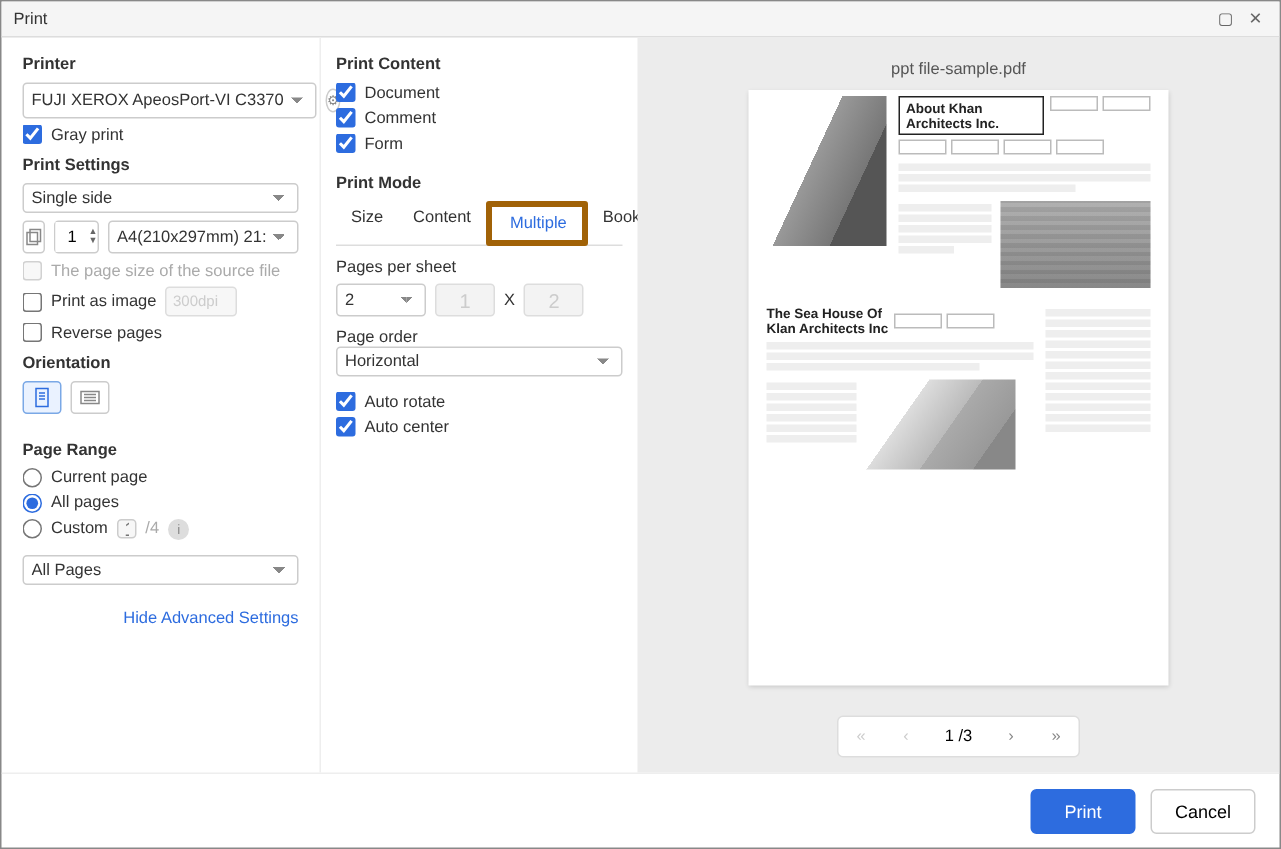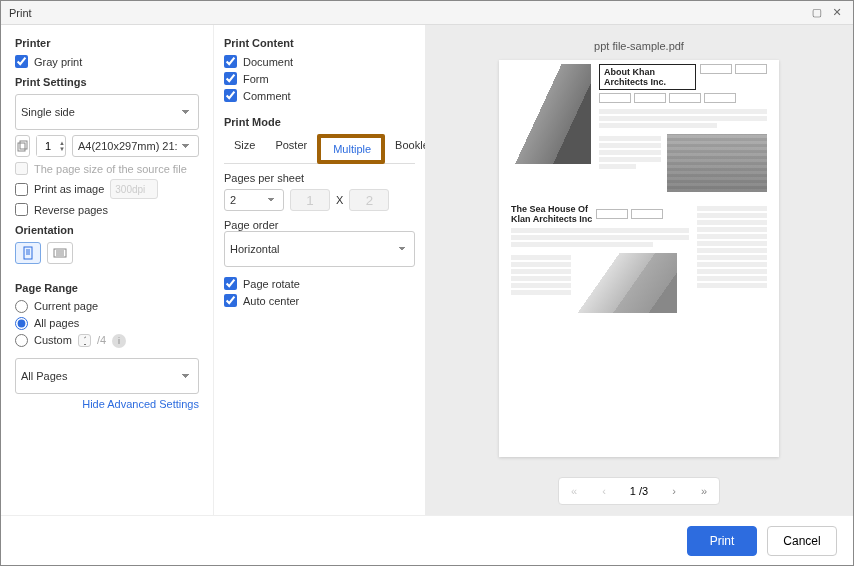--- a/index.html
+++ b/index.html
@@ -29,25 +29,25 @@
 .spin .arrows span { font-size:6px; line-height:6px; color:#666; cursor:pointer; }
 .paper-select { flex:1; height:22px; }
 .muted { color:#aaa; }
 .orient-btn { width:26px; height:22px; border:1px solid #ccc; border-radius:3px; display:flex; align-items:center; justify-content:center; cursor:pointer; background:#fff; }
 .orient-btn.active { background:#eaf2ff; border-color:#7aa8e6; }
 .orient-btn svg { width:14px; height:14px; }
 .radio { display:flex; gap:6px; margin:4px 0; font-size:11px; }
 .radio input { width:13px; height:13px; accent-color:#2d6cdf; }
 .custom-input { width:54px; height:20px; border:1px solid #ccc; border-radius:3px; background:#f7f7f7; color:#bbb; padding:0 4px; }
 .info-icon { width:14px; height:14px; border-radius:50%; background:#ddd; color:#888; font-size:9px; display:flex; align-items:center; justify-content:center; }
-.link { color:#2d6cdf; font-size:11px; text-align:right; cursor:pointer; margin-top:4px; }
+.link { color:#2d6cdf; font-size:11px; text-align:right; cursor:pointer; margin-top:16px; }
 .tabs { display:flex; font-size:11px; gap:0; border-bottom:1px solid #ddd; }
 .tab { padding:5px 10px; cursor:pointer; color:#333; }
 .tab.active { color:#2d6cdf; border:4px solid #a16207; border-radius:2px; margin-bottom:-1px;padding-left:12px; }
-.fullwidth { width:100%; height:36px; }
+.fullwidth { width:100%; height:20px; }
 .grid-input { width:40px; height:22px; border:1px solid #ddd; border-radius:3px; background:#f3f3f3; color:#ccc; text-align:center; }
 .dpi-box { width:48px; height:20px; border:1px solid #ddd; border-radius:3px; background:#f7f7f7; color:#ccc; font-size:10px; display:flex; align-items:center; padding:0 4px; }
 .preview-title { font-size:11px; color:#555; margin:5px 0 8px 0;text-align:right; }
 .page { background:#fff; width:280px; height:400px; box-shadow:0 1px 3px rgba(0,0,0,0.15); padding:4px 12px; font-size:6px; color:#888; display:flex; flex-direction:column; gap:8px; }
 .page .toprow { display:flex; gap:8px; }
 .tri1 { width:80px; height:100px; background:linear-gradient(115deg, #fff 40%, #999 40%, #777 70%, #555 70%); }
 .heading { font-size:9px; font-weight:700; color:#222; border:1px solid #222; padding:2px 4px; display:inline-block; }
 .textblob { height:5px; background:#eee; margin:2px 0; }
 .miniboxes { display:flex; gap:3px; }
 .minibox { border:1px solid #bbb; width:32px; height:10px; font-size:4px; }
@@ -68,20 +68,26 @@
   <span>Print</span>
   <span class="spacer"></span>
   <span class="winbtn">▢</span>
   <span class="winbtn">✕</span>
 </div>
 
 <div class="body">
 
   <div class="col1">
     <div class="section-title first">Printer</div>
+    <div class="printer-row">
+      <select class="printer-select">
+        <option>FUJI XEROX ApeosPort-VI C3370</option>
+      </select>
+      <div class="gear">⚙</div>
+    </div>
     <label class="chk">
       <input type="checkbox" checked="" style="">
       <span>Gray print</span>
     </label>
 
     <div class="section-title">Print Settings</div>
     <select class="fullwidth">
       <option>Single side</option>
     </select>
     <div class="row">
@@ -159,31 +165,31 @@
   </div>
 
   <div class="col2">
     <div class="section-title first">Print Content</div>
     <label class="chk">
         <input type="checkbox" checked="" style="">
         <span>Document</span>
       </label>
     <label class="chk">
         <input type="checkbox" checked="" style="">
+        <span>Comment</span>
+      </label>
+    <label class="chk">
+        <input type="checkbox" checked="" style="">
         <span>Form</span>
-      </label>
-    <label class="chk">
-        <input type="checkbox" checked="" style="">
-        <span>Comment</span>
       </label>
 
     <div class="section-title" style="margin-top:14px">Print Mode</div>
     <div class="tabs">
       <div class="tab">Size</div>
-      <div class="tab">Poster</div>
+      <div class="tab">Content</div>
       <div class="tab active">Multiple</div>
       <div class="tab">Booklet</div>
     </div>
 
     <div style="margin-top:8px">Pages per sheet</div>
     <div class="row">
       <select style="width:60px;height:22px">
         <option>2</option>
       </select>
       <input class="grid-input" disabled="" value="1" style="">
@@ -191,21 +197,21 @@
       <input class="grid-input" disabled="" value="2" style="">
     </div>
 
     <div style="margin-top:8px">Page order</div>
     <select class="fullwidth">
       <option>Horizontal</option>
     </select>
 
     <label class="chk" style="margin-top:10px">
         <input type="checkbox" checked="" style="">
-        <span>Page rotate</span>
+        <span>Auto rotate</span>
       </label>
     <label class="chk">
         <input type="checkbox" checked="" style="">
         <span>Auto center</span>
       </label>
   </div>
 
   <div class="col3">
     <div class="preview-title">ppt file-sample.pdf</div>
     <div class="page">

